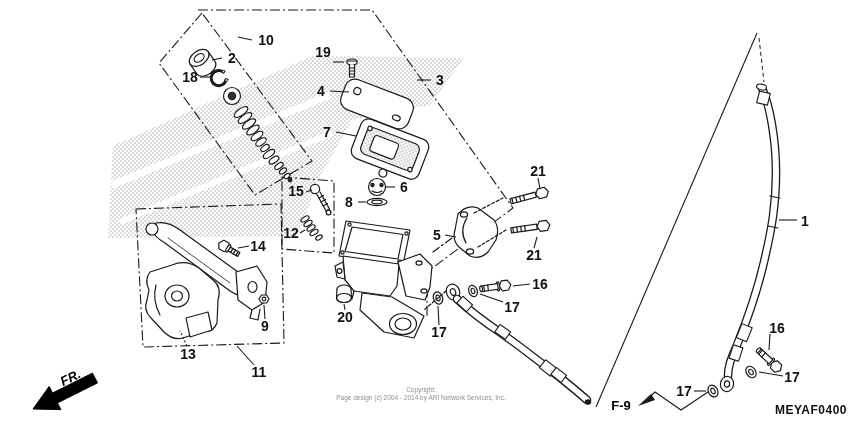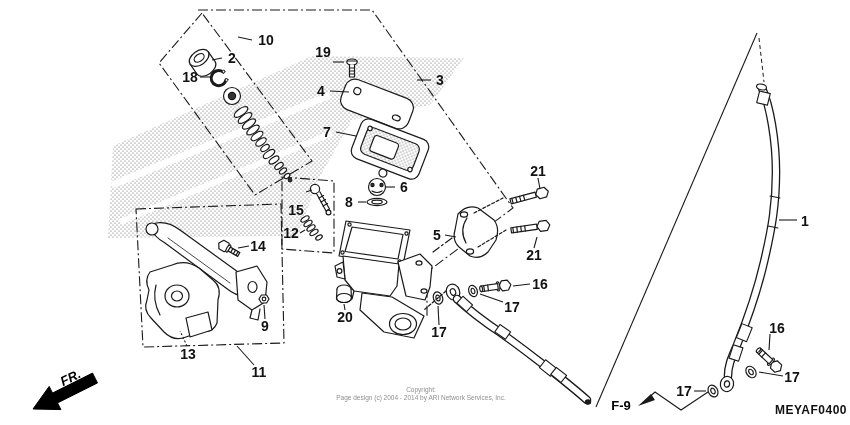--- a/index.html
+++ b/index.html
@@ -357,21 +357,21 @@
       <div class="callout" style="left: 437px; top: 235px;">5</div>
       <div class="callout" style="left: 404px; top: 187px;">6</div>
       <div class="callout" style="left: 327px; top: 132px;">7</div>
       <div class="callout" style="left: 349px; top: 202px;">8</div>
       <div class="callout" style="left: 265px; top: 326px;">9</div>
       <div class="callout" style="left: 266px; top: 40px;">10</div>
       <div class="callout" style="left: 259px; top: 372px;">11</div>
       <div class="callout" style="left: 291px; top: 233px;">12</div>
       <div class="callout" style="left: 188px; top: 354px;">13</div>
       <div class="callout" style="left: 258px; top: 246px;">14</div>
-      <div class="callout" style="left: 296px; top: 191px; margin-top: 19px;">15</div>
+      <div class="callout" style="left: 296px; top: 191px;">15</div>
       <div class="callout" style="left: 540px; top: 284px;">16</div>
       <div class="callout" style="left: 777px; top: 328px;">16</div>
       <div class="callout" style="left: 512px; top: 307px;">17</div>
       <div class="callout" style="left: 439px; top: 332px;">17</div>
       <div class="callout" style="left: 684px; top: 391px;">17</div>
       <div class="callout" style="left: 792px; top: 377px;">17</div>
       <div class="callout" style="left: 190px; top: 77px;">18</div>
       <div class="callout" style="left: 323px; top: 52px;">19</div>
       <div class="callout" style="left: 345px; top: 317px; text-align: right;">20</div>
       <div class="callout" style="left: 538px; top: 171px;">21</div>

